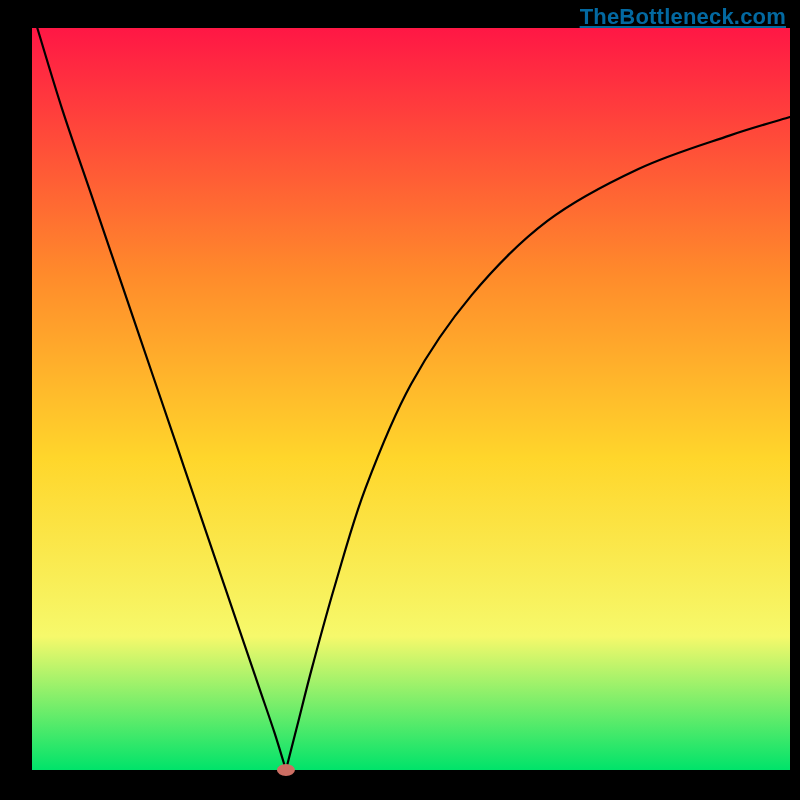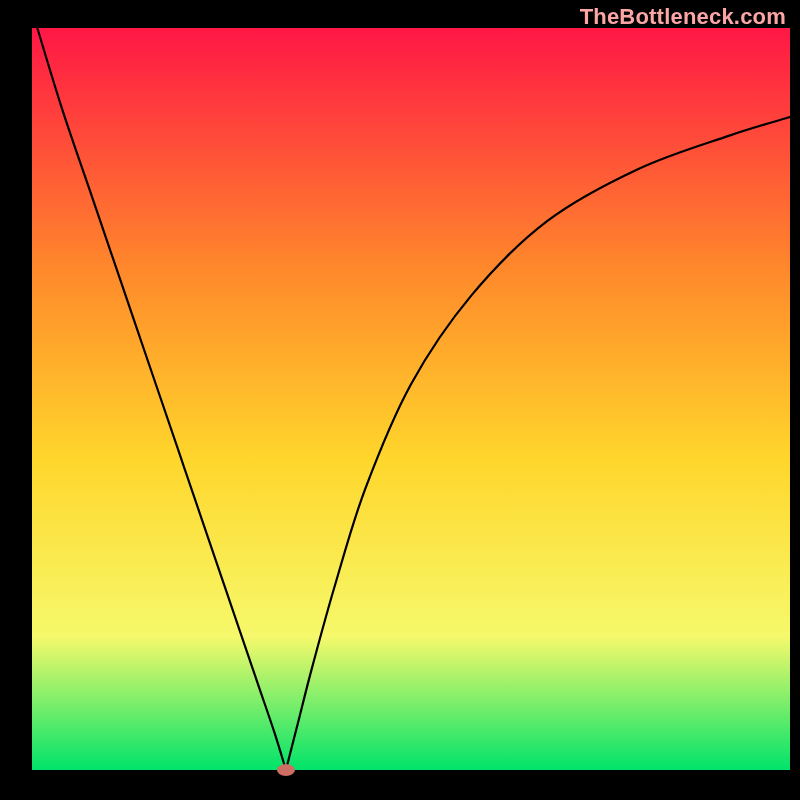--- a/index.html
+++ b/index.html
@@ -16,23 +16,24 @@
     height: 800px;
     background: #000;
     box-sizing: border-box;
   }
   .watermark {
     position: absolute;
     top: 4px;
     right: 14px;
     font-size: 22px;
     font-weight: 600;
-    color: #fca5a5;
+    color: #0369a1;
     letter-spacing: 0.2px;
     z-index: 30;
+    text-decoration: underline;
   }
   svg {
     display: block;
   }
 </style>
 </head>
 <body>
 
 <div class="frame">
   <div class="watermark">TheBottleneck.com</div>

